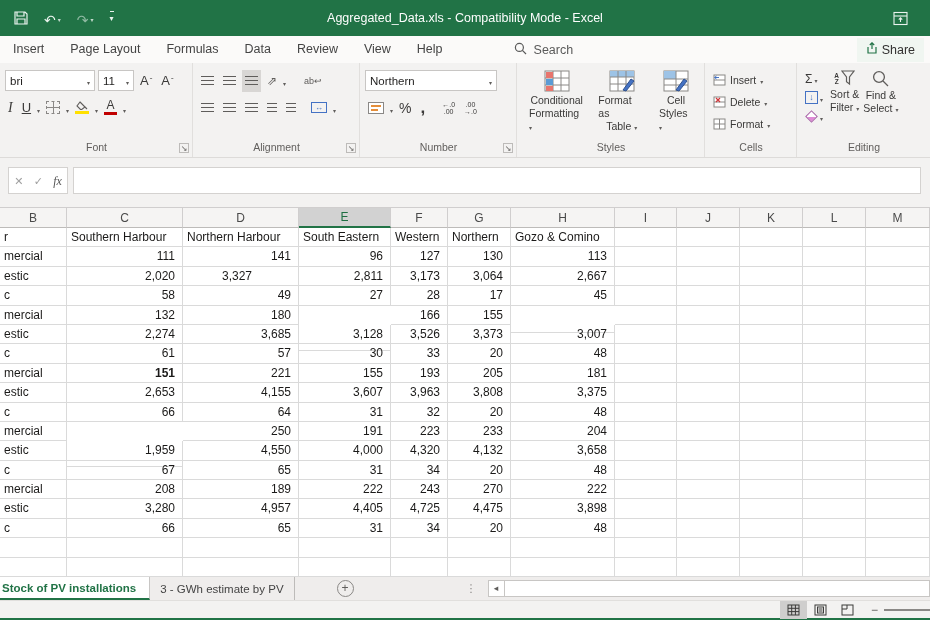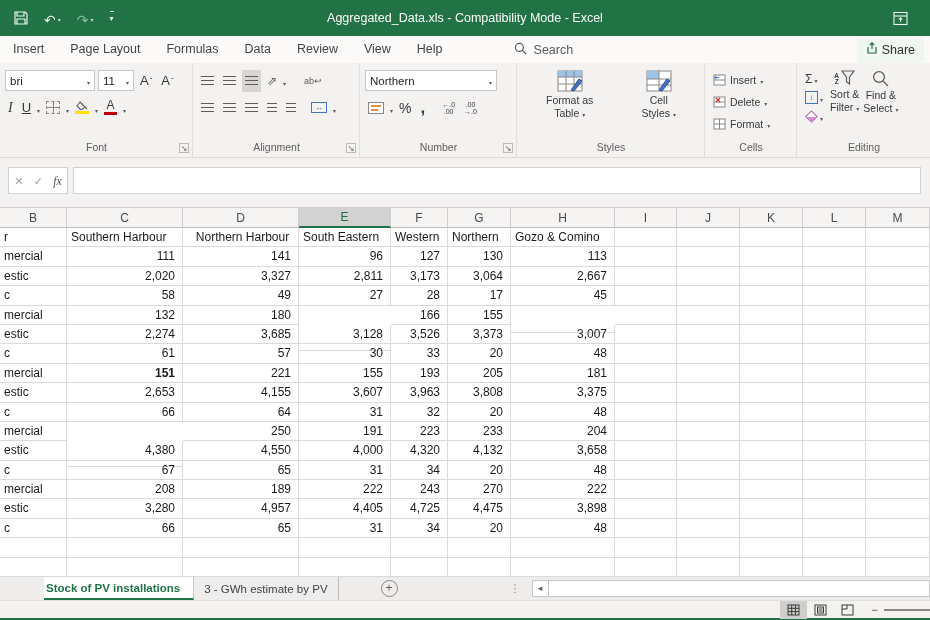--- a/index.html
+++ b/index.html
@@ -82,21 +82,21 @@
 
   
   .gridbody { height:349px; overflow:hidden; background:#fff; }
   .grow2 { display:flex; height:19.4px; }
   .cell { border-right:1px solid #dadada; border-bottom:1px solid #dadada; font-size:12px; color:#1b1a19;
           line-height:18px; white-space:nowrap; overflow:hidden; }
   .tl { text-align:left; padding-left:4px; }
   .tr { text-align:right; padding-right:7px; }
 
   
-  .tabbar { height:23px; background:#efedec; display:flex; align-items:stretch; font-size:11.5px; color:#444;padding-left:44px; }
+  .tabbar { height:23px; background:#efedec; display:flex; align-items:stretch; font-size:11.5px; color:#444; }
   .stab { display:flex; align-items:center; padding:0 10px; border-right:1px solid #bdbbb9; }
   .stab.active { background:#fff; color:#217346; font-weight:bold; border-bottom:2.5px solid #217346; padding:0 13px 0 2px; border-right:1px solid #c8c6c4; }
   .newsheet { width:17px; height:17px; border:1px solid #8a8886; border-radius:50%; color:#5f5d5b; font-size:12px; line-height:15px; text-align:center; align-self:center; margin-left:42px; }
   .newsheet::before { content:"+"; }
   .tdots { align-self:center; margin-left:112px; color:#8a8886; font-size:11px; }
   .tdots::before { content:"⋮"; }
   .scrl { width:17px; align-self:center; height:17px; background:#fff; border:1px solid #c8c6c4; color:#5f5d5b; font-size:9px; line-height:15px; text-align:center; margin-left:11px; }
   .scrl::before { content:"◂"; }
   .hscroll { flex:1; align-self:center; height:17px; background:#fff; border:1px solid #c8c6c4; border-left:none; }
 
@@ -275,20 +275,34 @@
     </div>
     <div class="glabel">Number</div>
     <span class="dl"></span>
   </div>
 
   <div class="grp" style="width:188px">
     <div class="grows" style="display:flex;justify-content:space-around;">
       <div class="bigbtn">
         <svg width="26" height="22" viewBox="0 0 26 22">
           <rect x="1" y="1" width="24" height="20" fill="#fff" stroke="#8a8886"></rect>
+          <line x1="9" y1="1" x2="9" y2="21" stroke="#8a8886"></line>
+            <line x1="17" y1="1" x2="17" y2="21" stroke="#8a8886"></line>
+          <line x1="1" y1="8" x2="25" y2="8" stroke="#8a8886"></line>
+            <line x1="1" y1="15" x2="25" y2="15" stroke="#8a8886"></line>
+          <rect x="2" y="2" width="7" height="6" fill="#e8756d"></rect>
+            <rect x="2" y="9" width="7" height="6" fill="#5b9bd5"></rect>
+            <rect x="2" y="16" width="7" height="5" fill="#e8756d"></rect>
+        </svg>
+        <span>Conditional</span>
+        <span><span>Formatting</span> <span class="car"></span></span>
+      </div>
+      <div class="bigbtn">
+        <svg width="26" height="22" viewBox="0 0 26 22">
+          <rect x="1" y="1" width="24" height="20" fill="#fff" stroke="#8a8886"></rect>
           <rect x="1" y="1" width="24" height="6" fill="#9dc3e6"></rect>
           <line x1="9" y1="1" x2="9" y2="21" stroke="#8a8886"></line>
             <line x1="17" y1="1" x2="17" y2="21" stroke="#8a8886"></line>
           <line x1="1" y1="7" x2="25" y2="7" stroke="#8a8886"></line>
             <line x1="1" y1="14" x2="25" y2="14" stroke="#8a8886"></line>
           <path d="M14 20 L22 9 L25 11 L17 21 z" fill="#4472c4" stroke="#2f528f"></path>
         </svg>
         <span>Format as</span>
         <span><span>Table</span> <span class="car"></span></span>
       </div>
@@ -401,21 +415,21 @@
     <div class="colh" style="width: 63px;">J</div>
     <div class="colh" style="width: 63px;">K</div>
     <div class="colh" style="width: 63px;">L</div>
     <div class="colh" style="width: 64px;">M</div>
   </div>
 
 <div class="gridbody" id="grid-body">
     <div class="grow2">
       <div class="cell tl" style="width: 67px;">r</div>
       <div class="cell tl" style="width: 116px;">Southern Harbour</div>
-      <div class="cell tl" style="width: 116px; text-align: center;">Northern Harbour</div>
+      <div class="cell tl" style="width: 116px;">Northern Harbour</div>
       <div class="cell tl" style="width: 92px;">South Eastern</div>
       <div class="cell tl" style="width: 57px;">Western</div>
       <div class="cell tl" style="width: 63px;">Northern</div>
       <div class="cell tl" style="width: 104px;">Gozo &amp; Comino</div>
       <div class="cell tl" style="width: 62px;"></div>
       <div class="cell tl" style="width: 63px;"></div>
       <div class="cell tl" style="width: 63px;"></div>
       <div class="cell tl" style="width: 63px;"></div>
       <div class="cell tl" style="width: 64px;"></div>
     </div>
@@ -429,21 +443,21 @@
       <div class="cell tr" style="width: 104px;">113</div>
       <div class="cell tr" style="width: 62px;"></div>
       <div class="cell tr" style="width: 63px;"></div>
       <div class="cell tr" style="width: 63px;"></div>
       <div class="cell tr" style="width: 63px;"></div>
       <div class="cell tr" style="width: 64px;"></div>
     </div>
     <div class="grow2">
       <div class="cell tl" style="width: 67px;">estic</div>
       <div class="cell tr" style="width: 116px;">2,020</div>
-      <div class="cell tr" style="width: 116px;">3,327</div>
+      <div class="cell tr" style="width: 116px; text-align: center;">3,327</div>
       <div class="cell tr" style="width: 92px;">2,811</div>
       <div class="cell tr" style="width: 57px;">3,173</div>
       <div class="cell tr" style="width: 63px;">3,064</div>
       <div class="cell tr" style="width: 104px;">2,667</div>
       <div class="cell tr" style="width: 62px;"></div>
       <div class="cell tr" style="width: 63px;"></div>
       <div class="cell tr" style="width: 63px;"></div>
       <div class="cell tr" style="width: 63px;"></div>
       <div class="cell tr" style="width: 64px;"></div>
     </div>
@@ -554,21 +568,21 @@
       <div class="cell tr" style="width: 63px;">233</div>
       <div class="cell tr" style="width: 104px;">204</div>
       <div class="cell tr" style="width: 62px;"></div>
       <div class="cell tr" style="width: 63px;"></div>
       <div class="cell tr" style="width: 63px;"></div>
       <div class="cell tr" style="width: 63px;"></div>
       <div class="cell tr" style="width: 64px;"></div>
     </div>
     <div class="grow2">
       <div class="cell tl" style="width: 67px;">estic</div>
-      <div class="cell tr" style="width: 116px;">4,380</div>
+      <div class="cell tr" style="width: 116px;">1,959</div>
       <div class="cell tr" style="width: 116px;">4,550</div>
       <div class="cell tr" style="width: 92px;">4,000</div>
       <div class="cell tr" style="width: 57px;">4,320</div>
       <div class="cell tr" style="width: 63px;">4,132</div>
       <div class="cell tr" style="width: 104px;">3,658</div>
       <div class="cell tr" style="width: 62px;"></div>
       <div class="cell tr" style="width: 63px;"></div>
       <div class="cell tr" style="width: 63px;"></div>
       <div class="cell tr" style="width: 63px;"></div>
       <div class="cell tr" style="width: 64px;"></div>

